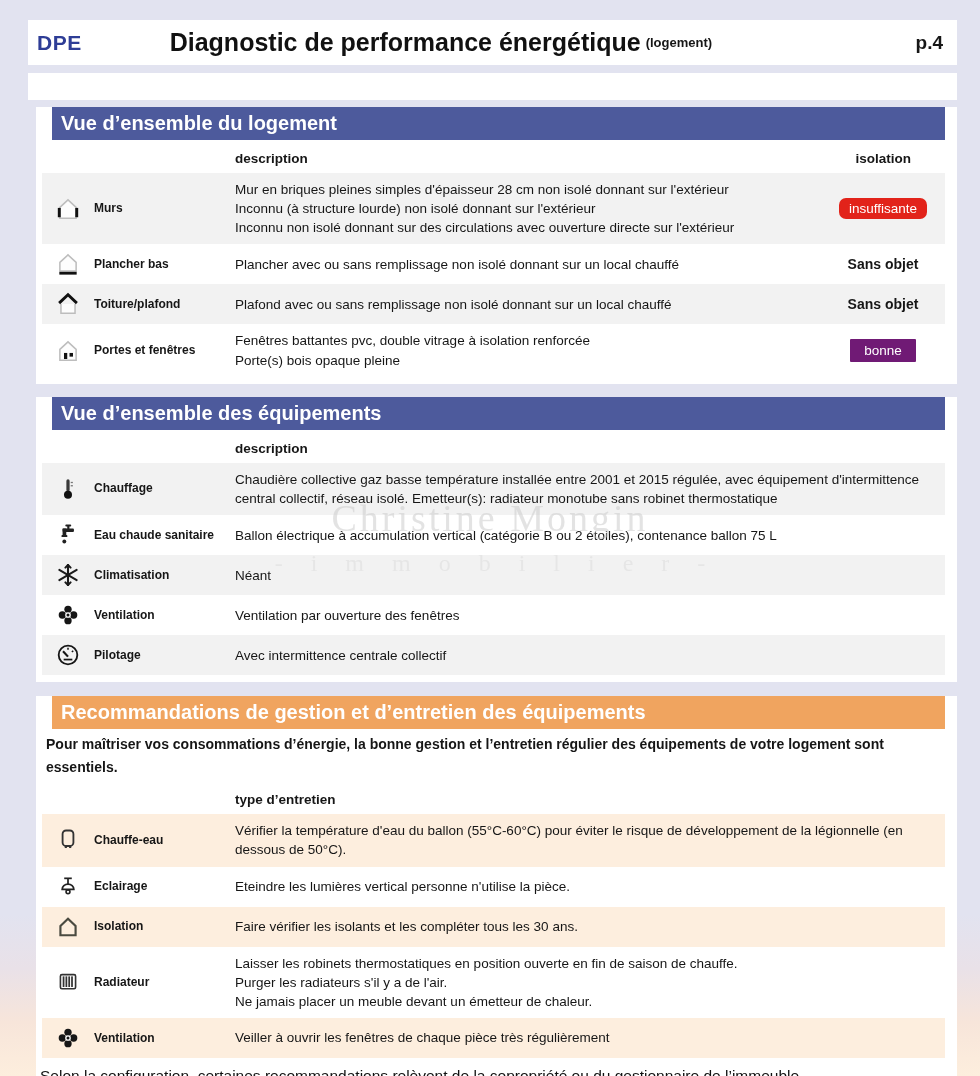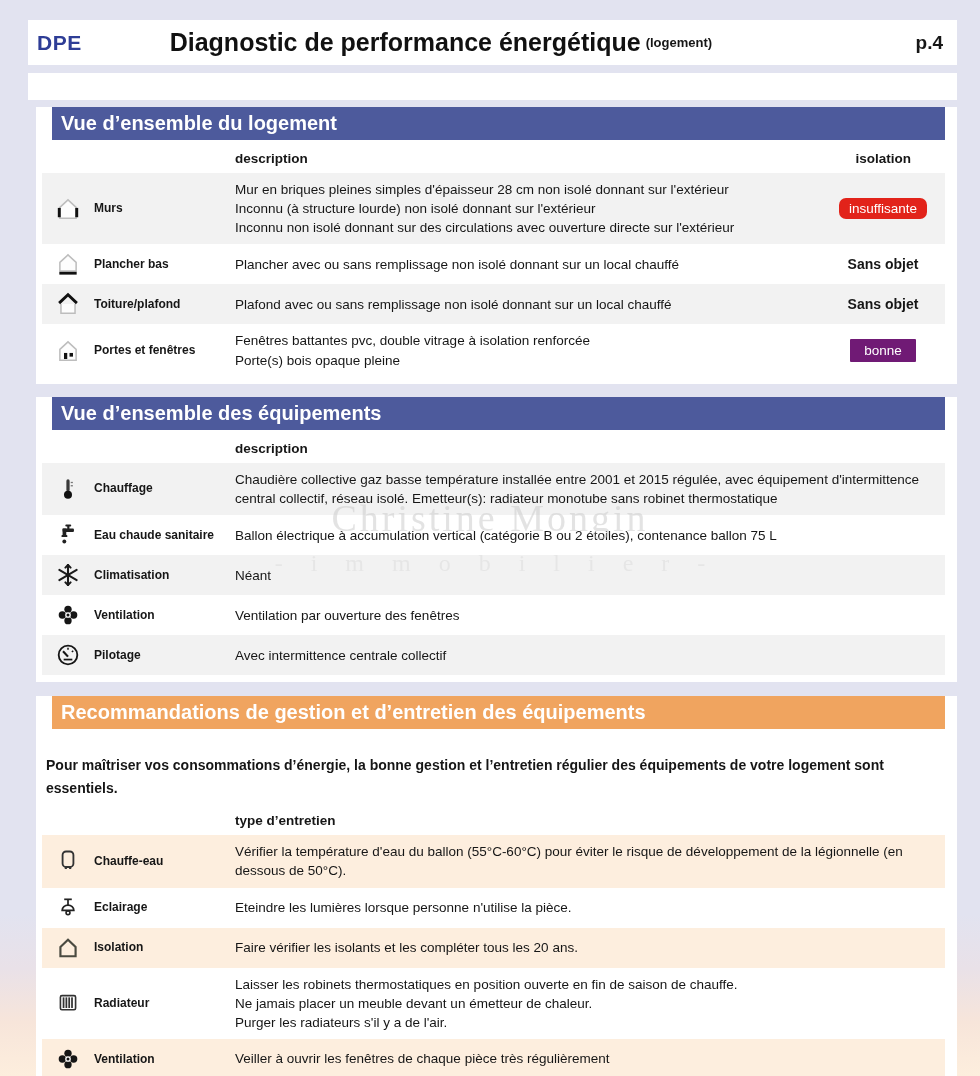--- a/index.html
+++ b/index.html
@@ -51,21 +51,21 @@
   .row.peach { background: #fdeede; }
   .cell-icon { width: 52px; min-width: 52px; display: flex; justify-content: center; }
   .cell-label { width: 141px; min-width: 141px; font-weight: bold; font-size: 12px; line-height: 1.25; padding-right: 8px; }
   .cell-desc { flex: 1; font-size: 13.5px; line-height: 1.42; padding-right: 10px; }
   .cell-iso { width: 124px; min-width: 124px; display: flex; justify-content: center; }
   .iso-text { font-weight: bold; font-size: 14px; }
   .badge { color: #fff; font-size: 13.5px; padding: 3px 10px; border-radius: 3px; }
   .badge-red { background: #e2231a; border-radius: 7px; }
   .badge-green { background: #701a75; border-radius: 1px; padding: 4px 14px; }
 
-  .intro { padding: 25px 20px 2px 10px; font-weight: bold; font-size: 14px; line-height: 1.65; }
+  .intro { padding: 4px 20px 2px 10px; font-weight: bold; font-size: 14px; line-height: 1.65; }
   .footer-note { padding: 9px 4px 4px 4px; font-size: 15.5px; color: #111; }
 
   .watermark {
     position: absolute; left: 0; right: 0; top: 496px;
     text-align: center; pointer-events: none; z-index: 5;
     font-family: Liberation Serif, serif;
   }
   .wm-line1 { font-size: 38px; color: #c9c9c9; opacity: .5; letter-spacing: 3px; }
   .wm-line2 { font-size: 24px; color: #dddddd; opacity: .55; letter-spacing: 11px; margin-top: 10px; padding-left: 11px; }
 
@@ -282,51 +282,51 @@
         <span class="cell-icon">
           <svg width="26" height="26" viewBox="0 0 24 24">
             <line x1="8.5" y1="4" x2="15.5" y2="4" stroke="#222" stroke-width="1.6"></line>
             <line x1="12" y1="4" x2="12" y2="9.5" stroke="#222" stroke-width="1.6"></line>
             <path d="M6.6 14.2 a5.4 4.8 0 0 1 10.8 0 z" fill="none" stroke="#222" stroke-width="1.6"></path>
             <circle cx="12" cy="16.4" r="1.8" fill="none" stroke="#222" stroke-width="1.5"></circle>
           </svg>
         </span>
         <span class="cell-label">Eclairage</span>
         <span class="cell-desc">
-          <div>Eteindre les lumières lorsque personne n'utilise la pièce.</div>
+          <div>Eteindre les lumières vertical personne n'utilise la pièce.</div>
         </span>
       </div>
 
       <div class="row peach">
         <span class="cell-icon">
           <svg width="26" height="26" viewBox="0 0 24 24">
             <path d="M5 11 L12 4.4 L19 11 V19.6 H5 Z" fill="none" stroke="#4a4a40" stroke-width="2"></path>
           </svg>
         </span>
         <span class="cell-label">Isolation</span>
         <span class="cell-desc">
-          <div>Faire vérifier les isolants et les compléter tous les 20 ans.</div>
+          <div>Faire vérifier les isolants et les compléter tous les 30 ans.</div>
         </span>
       </div>
 
       <div class="row">
         <span class="cell-icon">
           <svg width="26" height="26" viewBox="0 0 24 24">
             <rect x="5" y="5.2" width="14" height="13" rx="1.4" fill="none" stroke="#333" stroke-width="1.5"></rect>
             <rect x="7.1" y="6.8" width="1.6" height="9.8" fill="#333"></rect>
             <rect x="9.7" y="6.8" width="1.6" height="9.8" fill="#333"></rect>
             <rect x="12.3" y="6.8" width="1.6" height="9.8" fill="#333"></rect>
             <rect x="14.9" y="6.8" width="1.6" height="9.8" fill="#333"></rect>
           </svg>
         </span>
         <span class="cell-label">Radiateur</span>
         <span class="cell-desc">
           <div>Laisser les robinets thermostatiques en position ouverte en fin de saison de chauffe.</div>
+          <div>Purger les radiateurs s'il y a de l'air.</div>
           <div>Ne jamais placer un meuble devant un émetteur de chaleur.</div>
-          <div>Purger les radiateurs s'il y a de l'air.</div>
         </span>
       </div>
 
       <div class="row peach">
         <span class="cell-icon">
           <svg width="26" height="26" viewBox="0 0 24 24">
             <circle cx="12" cy="6.8" r="3.4" fill="#161616"></circle>
             <circle cx="17.2" cy="12" r="3.4" fill="#161616"></circle>
             <circle cx="12" cy="17.2" r="3.4" fill="#161616"></circle>
             <circle cx="6.8" cy="12" r="3.4" fill="#161616"></circle>

